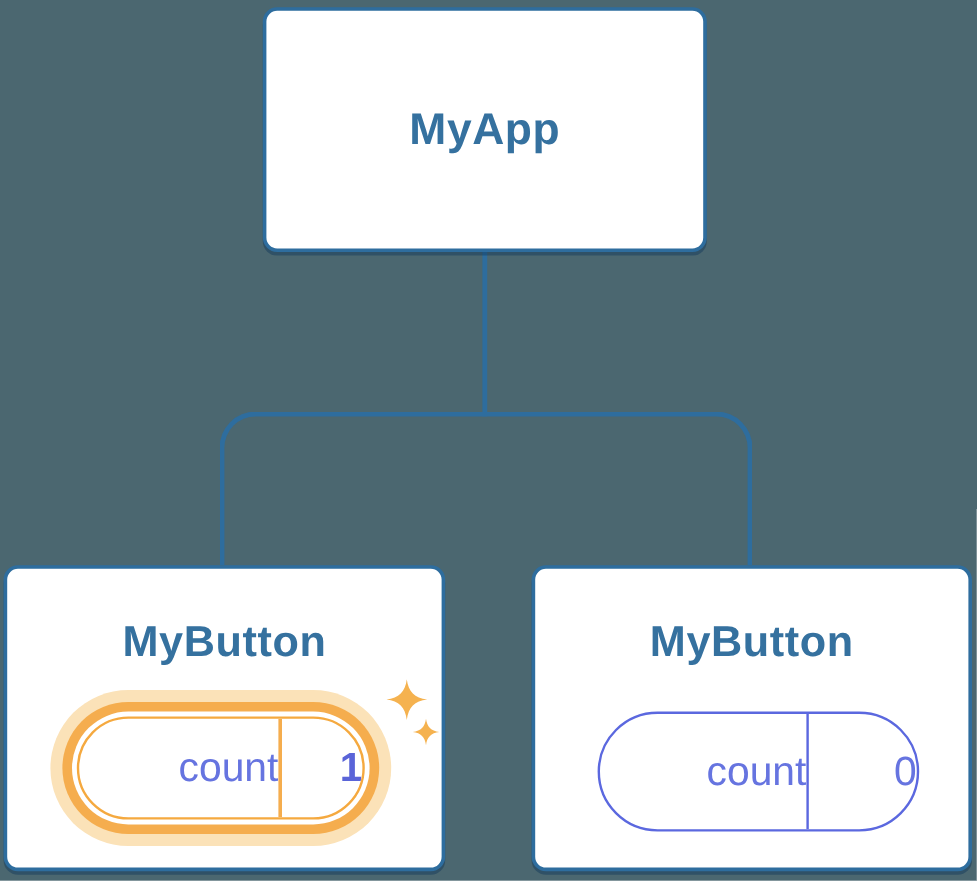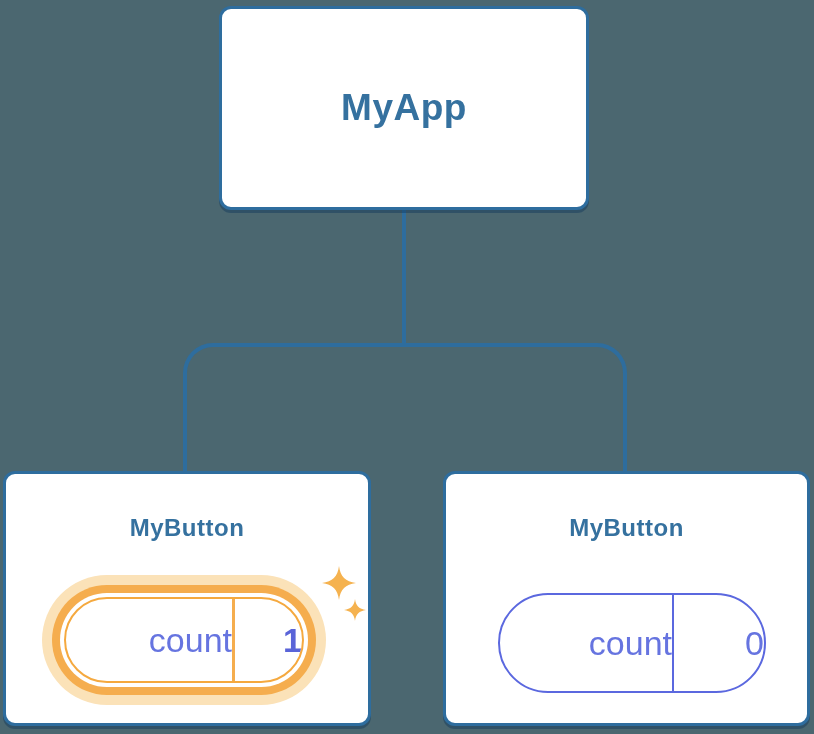--- a/index.html
+++ b/index.html
@@ -36,21 +36,21 @@
     color: #35719F;
     font-size: 37px;
     font-weight: 700;
     letter-spacing: 0.5px;
     text-align: center;
   }
   .child-title {
     position: absolute;
     left: 0; right: 0;
     top: 40px;
-    font-size: 24px;
+    font-size: 36px;
   }
 
   
   .edge-stem {
     position: absolute;
     left: 402px; top: 208px;
     width: 4px; height: 139px;
     background: #2E6D9E;
   }
   .edge-bracket {

